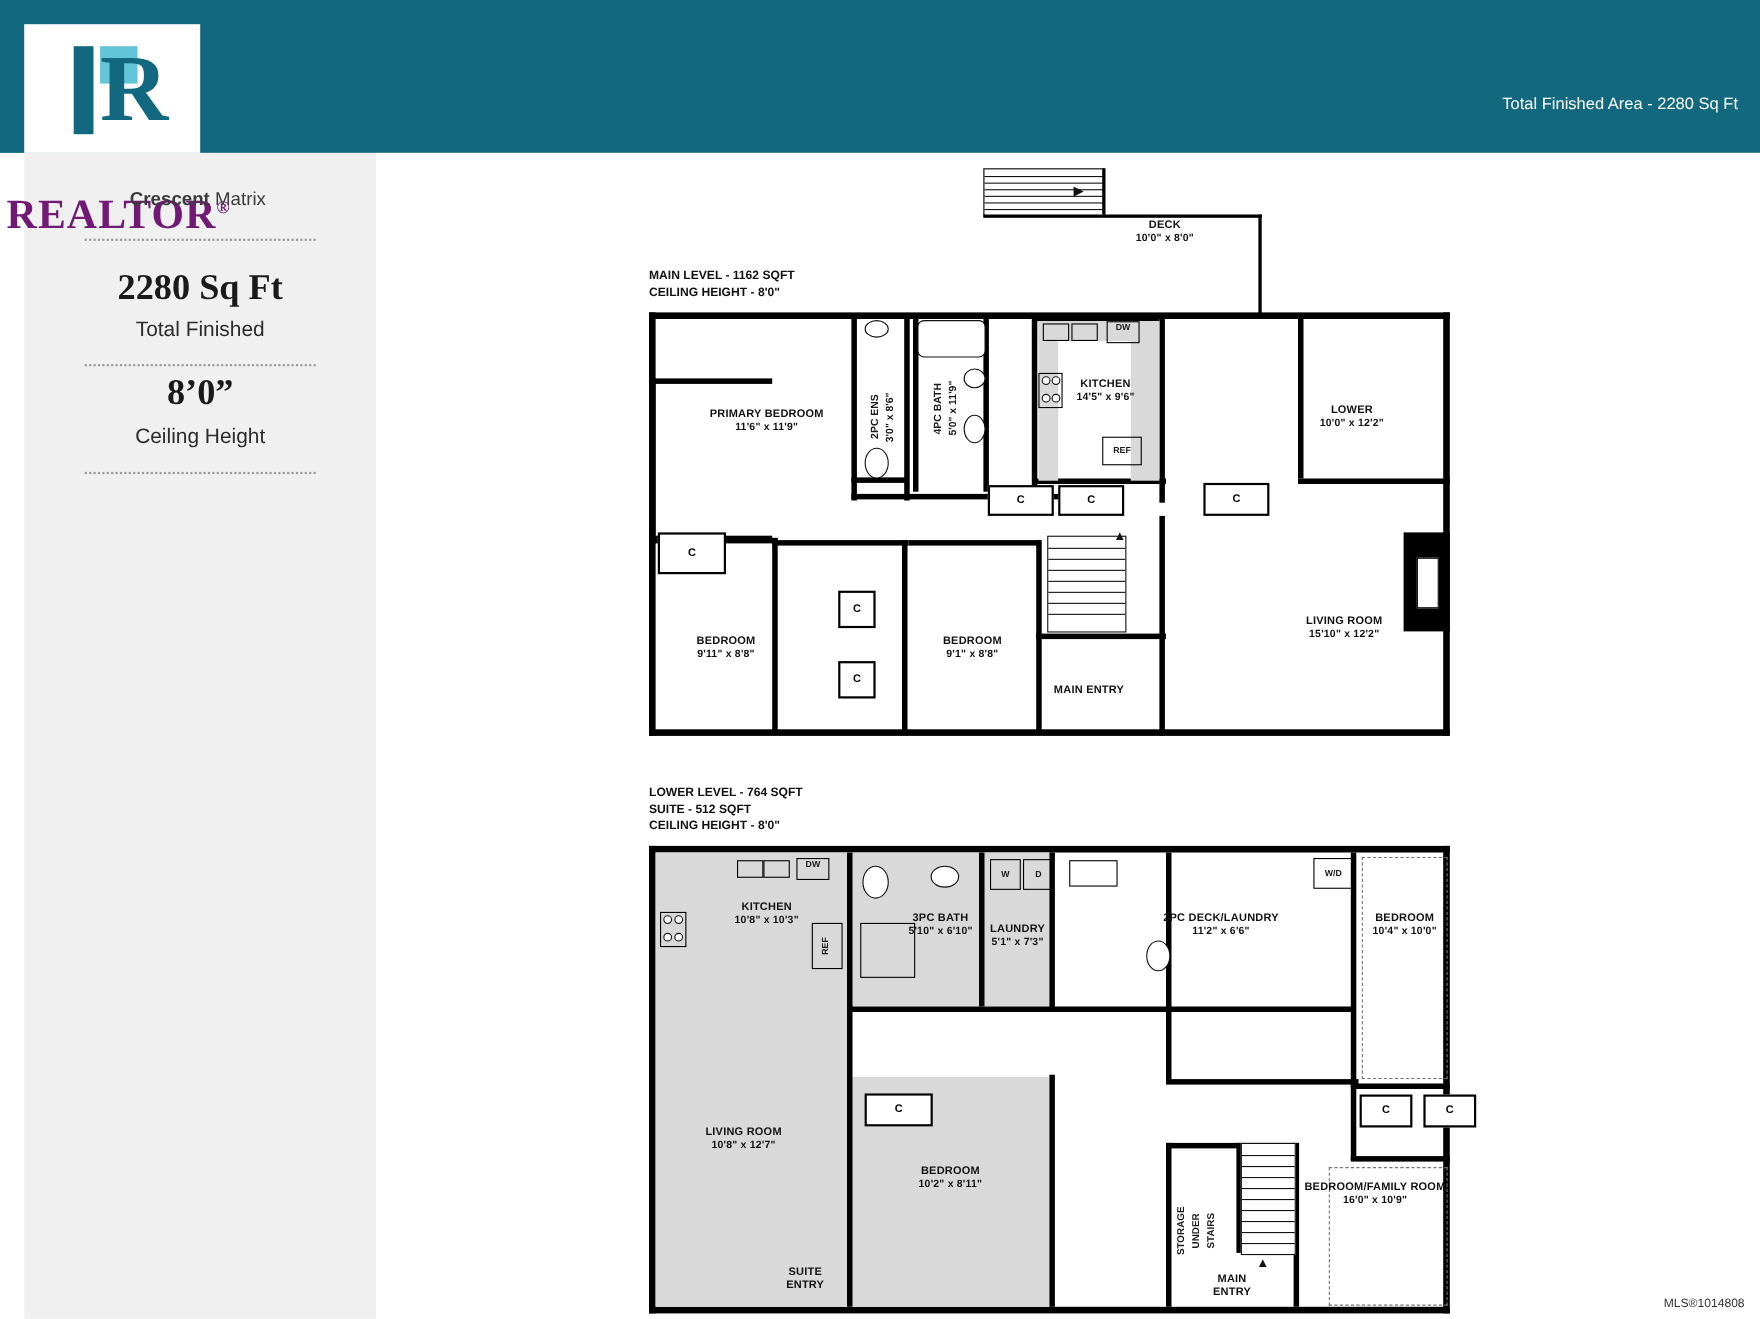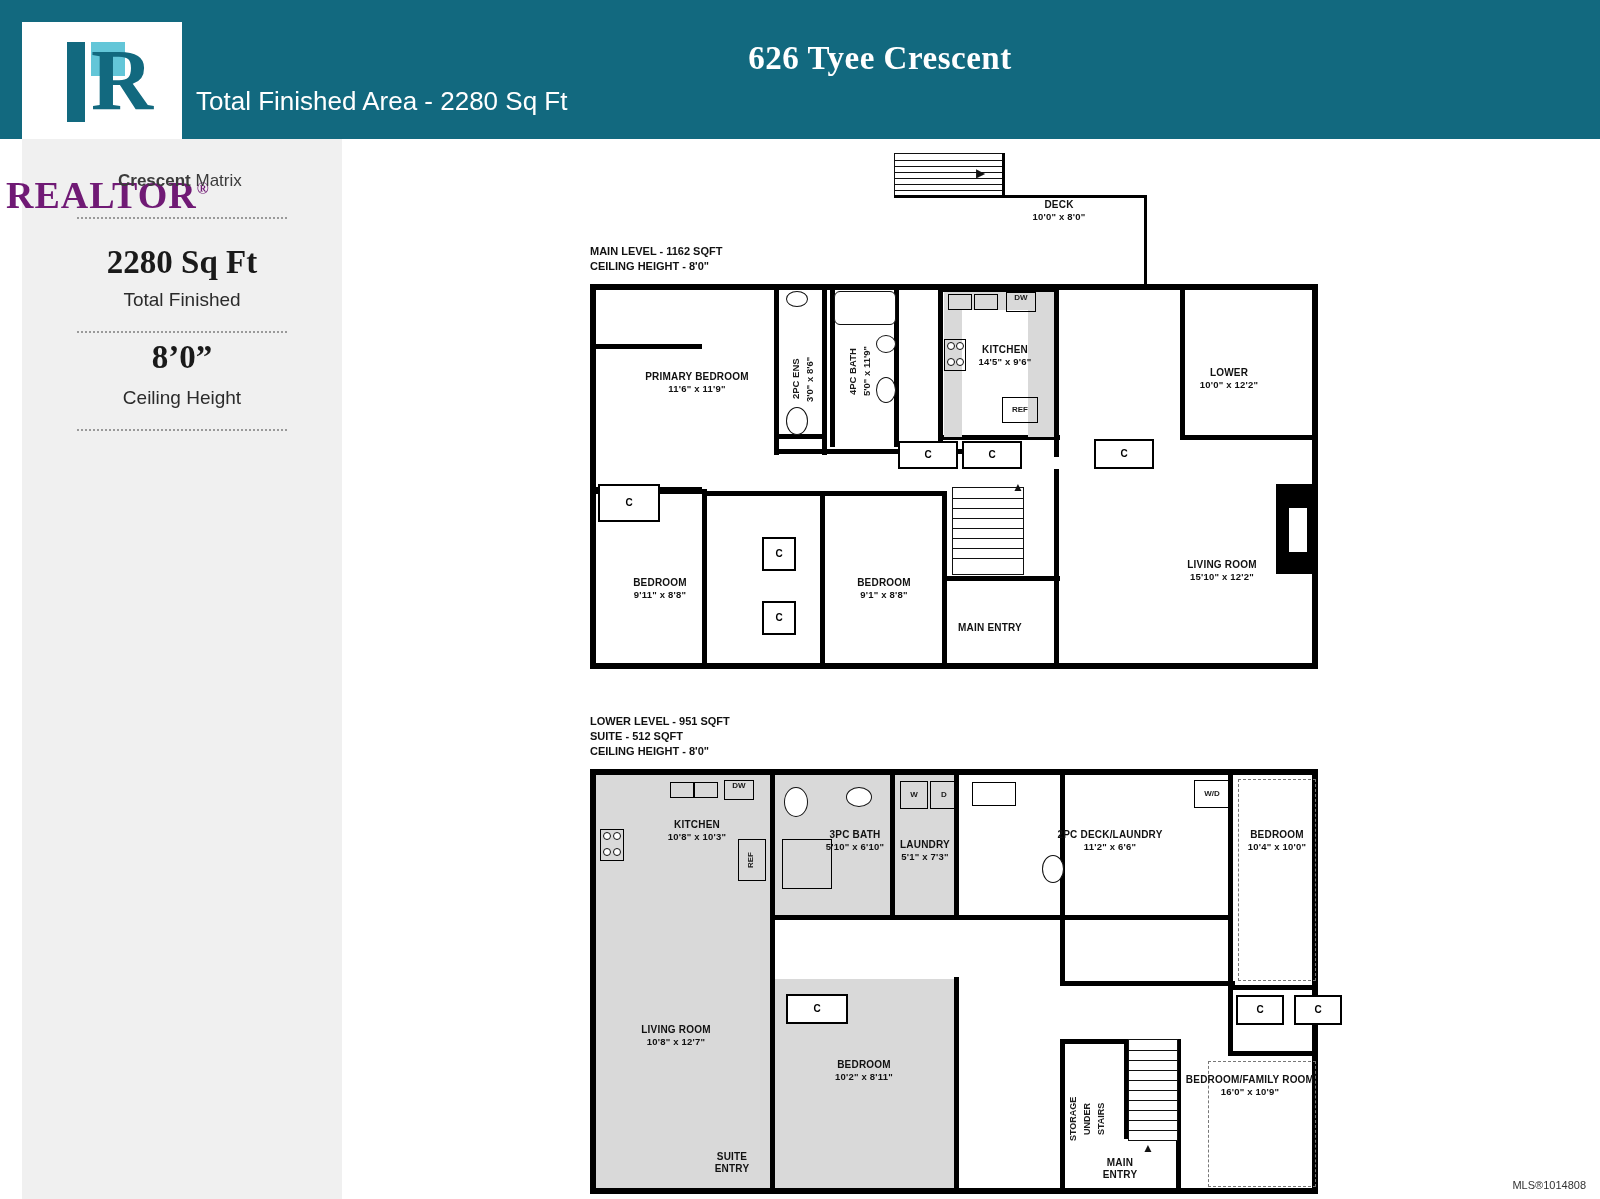--- a/index.html
+++ b/index.html
@@ -35,23 +35,23 @@
     line-height:76px; font-weight:bold;
   }
   .header-title {
     position:absolute; left:180px; top:40px; width:1400px;
     text-align:center;
     font-family:"Liberation Serif", serif;
     font-size:33px; font-weight:bold; color:#ffffff;
     letter-spacing:0.5px;
   }
   .header-sub {
-    position:absolute; left:196px; top:86px; width:1400px;
-    text-align:left;
-    font-size:26px; color:#ffffff;
+    position:absolute; left:180px; top:86px; width:1400px;
+    text-align:right;
+    font-size:15px; color:#ffffff;
   }
   
   .sidebar {
     position:absolute; left:22px; top:139px; width:320px; height:1060px;
     background:#f0f0f0;
   }
   .watermark {
     position:absolute; left:-16px; top:34px; width:300px;
     font-family:"Liberation Serif", serif;
     font-size:38px; font-weight:bold; color:#701a75;
@@ -130,21 +130,20 @@
 <body>
 
 <div class="header">
   <div class="logo-box">
     <div class="logo-mark">
       <div class="bar"></div>
       <div class="sq"></div>
       <div class="r">R</div>
     </div>
   </div>
-  <div class="header-title">626 Tyee Crescent</div>
   <div class="header-sub">Total Finished Area - 2280 Sq Ft</div>
 </div>
 
 <div class="sidebar">
   <div class="watermark">REALTOR<span class="reg">®</span></div>
   <div class="pm-brand">
     <span>Crescent</span><span class="light"> Matrix</span>
   </div>
   <div class="dots d1"></div>
   <div class="stat-big s1">2280 Sq Ft</div>
@@ -289,21 +288,21 @@
   </div>
 
   <div class="closet" style="left:556px; top:302px; width:56px; height:24px; line-height:24px;">C</div>
   <div class="closet" style="left:620px; top:302px; width:56px; height:24px; line-height:24px;">C</div>
   <div class="closet" style="left:752px; top:300px; width:56px; height:26px; line-height:26px;">C</div>
   <div class="closet" style="left:256px; top:345px; width:58px; height:34px; line-height:34px;">C</div>
   <div class="closet" style="left:420px; top:398px; width:30px; height:30px; line-height:30px;">C</div>
   <div class="closet" style="left:420px; top:462px; width:30px; height:30px; line-height:30px;">C</div>
 
   <div class="lvl-hdr" style="left:248px; top:575px;">
-    <div>LOWER LEVEL - 951 SQFT</div>
+    <div>LOWER LEVEL - 764 SQFT</div>
     <div>SUITE - 512 SQFT</div>
     <div>CEILING HEIGHT - 8'0"</div>
   </div>
 
   <div class="wall" style="left:248px; top:630px; width:728px; height:6px;"></div>
   <div class="wall" style="left:248px; top:630px; width:6px; height:425px;"></div>
   <div class="wall" style="left:970px; top:630px; width:6px; height:425px;"></div>
   <div class="wall" style="left:248px; top:1049px; width:728px; height:6px;"></div>
 
   <div class="fill-gray" style="left:254px; top:636px; width:178px; height:413px;"></div>

